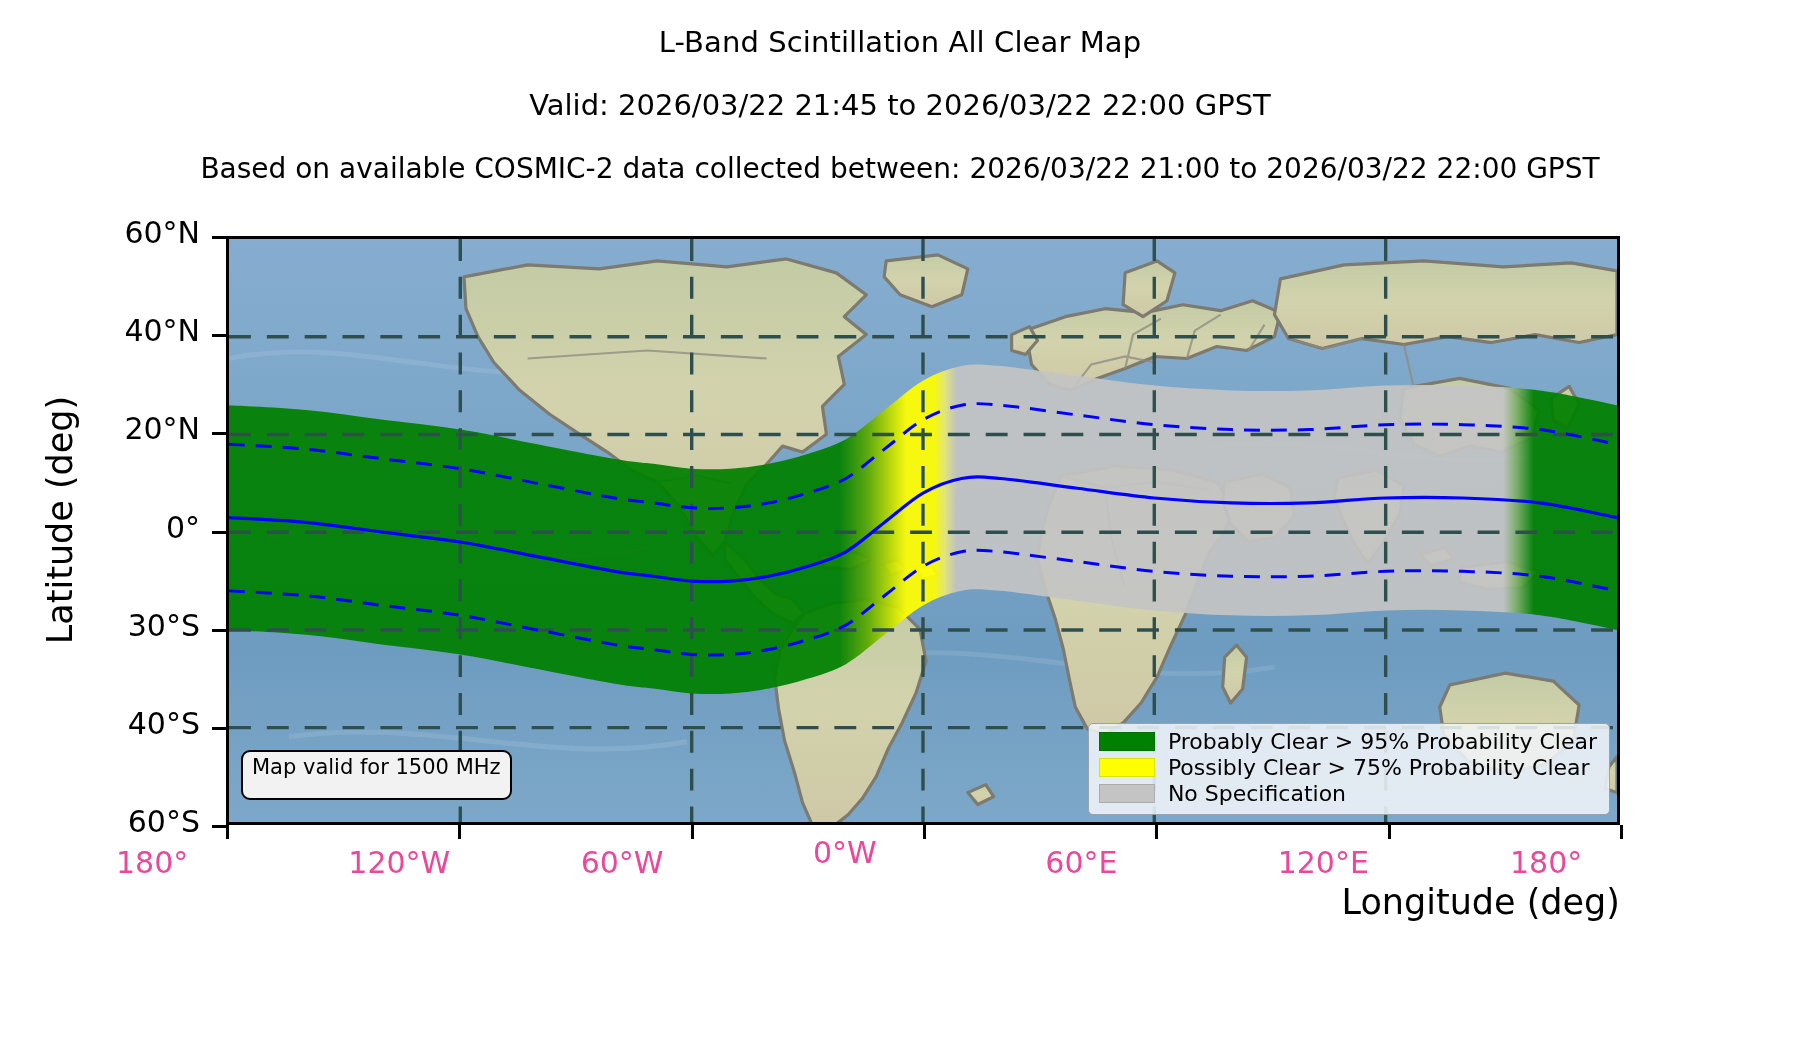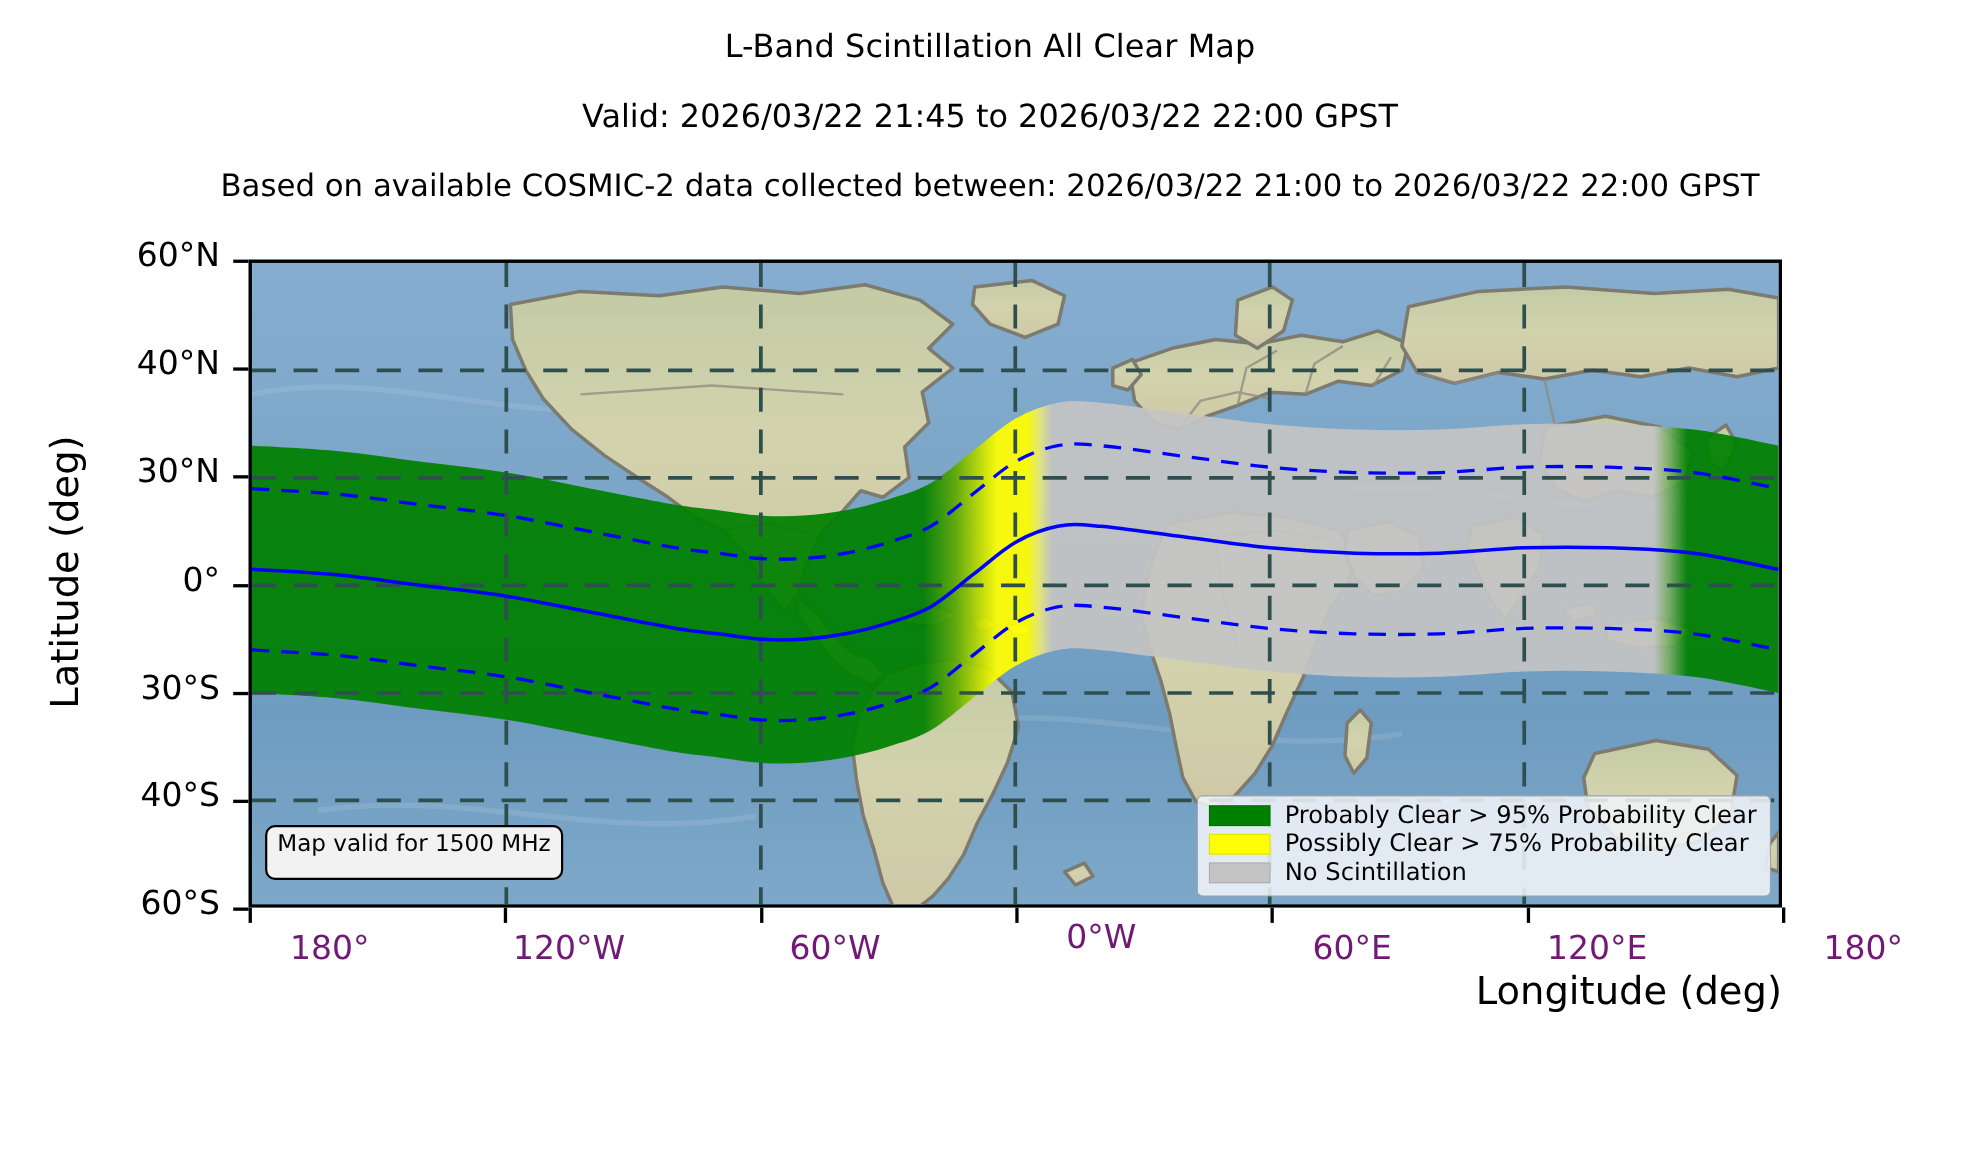--- a/index.html
+++ b/index.html
@@ -57,21 +57,21 @@
   .maplayer { position:absolute; inset:0; }
 
   
   .ytick { position:absolute; left:-14px; width:14px; height:0; border-top:3px solid #000; }
   .ytick-label {
     position:absolute; right:1800px; 
     font-size:30px; color:#000; white-space:nowrap; text-align:right;
   }
   .xtick { position:absolute; top:0; width:0; height:14px; border-left:3px solid #000; }
   .xtick-label {
-    position:absolute; font-size:30px; color:#701a75; white-space:nowrap; text-align:right;
+    position:absolute; font-size:30px; color:#ec4899; white-space:nowrap; text-align:left;
   }
 
   
   #legend {
     position:absolute;
     right:7px; bottom:7px;
     background: rgba(240,244,248,0.88);
     border:1px solid #9aa3ab;
     border-radius:5px;
     padding:4px 12px 8px 10px;
@@ -106,21 +106,21 @@
 
   <div class="ylabel">Latitude (deg)</div>
   <div class="xlabel">Longitude (deg)</div>
 
   <div id="ticks">
       <div class="ytick" style="left: 212px; top: 236px; position: absolute;"></div>
       <div class="ytick-label" style="position: absolute; left: 0px; width: 200px; top: 215px;">60°N</div>
       <div class="ytick" style="left: 212px; top: 334.167px; position: absolute;"></div>
       <div class="ytick-label" style="position: absolute; left: 0px; width: 200px; top: 313.167px;">40°N</div>
       <div class="ytick" style="left: 212px; top: 432.333px; position: absolute;"></div>
-      <div class="ytick-label" style="position: absolute; left: 0px; width: 200px; top: 411.333px;">30°N</div>
+      <div class="ytick-label" style="position: absolute; left: 0px; width: 200px; top: 411.333px;">20°N</div>
       <div class="ytick" style="left: 212px; top: 530.5px; position: absolute;"></div>
       <div class="ytick-label" style="position: absolute; left: 0px; width: 200px; top: 509.5px;">0°</div>
       <div class="ytick" style="left: 212px; top: 628.667px; position: absolute;"></div>
       <div class="ytick-label" style="position: absolute; left: 0px; width: 200px; top: 607.667px;">30°S</div>
       <div class="ytick" style="left: 212px; top: 726.833px; position: absolute;"></div>
       <div class="ytick-label" style="position: absolute; left: 0px; width: 200px; top: 705.833px;">40°S</div>
       <div class="ytick" style="left: 212px; top: 825px; position: absolute;"></div>
       <div class="ytick-label" style="position: absolute; left: 0px; width: 200px; top: 804px;">60°S</div>
       <div class="xtick" style="position: absolute; left: 226px; top: 825px;"></div>
       <div class="xtick-label" style="position: absolute; left: 116px; width: 220px; top: 845px;">180°</div>
@@ -289,20 +289,20 @@
           <div class="legend-row">
             <span class="legend-swatch" style="background: rgb(0, 128, 0);"></span>
             <span class="legend-text">Probably Clear &gt; 95% Probability Clear</span>
           </div>
           <div class="legend-row">
             <span class="legend-swatch" style="background: rgb(255, 255, 0);"></span>
             <span class="legend-text">Possibly Clear &gt; 75% Probability Clear</span>
           </div>
           <div class="legend-row">
             <span class="legend-swatch" style="background: rgb(196, 196, 196);"></span>
-            <span class="legend-text">No Scintillation</span>
+            <span class="legend-text">No Specification</span>
           </div>
         </div>
 
     </div>
   </div>
 
 </div>
 
 </body></html>

